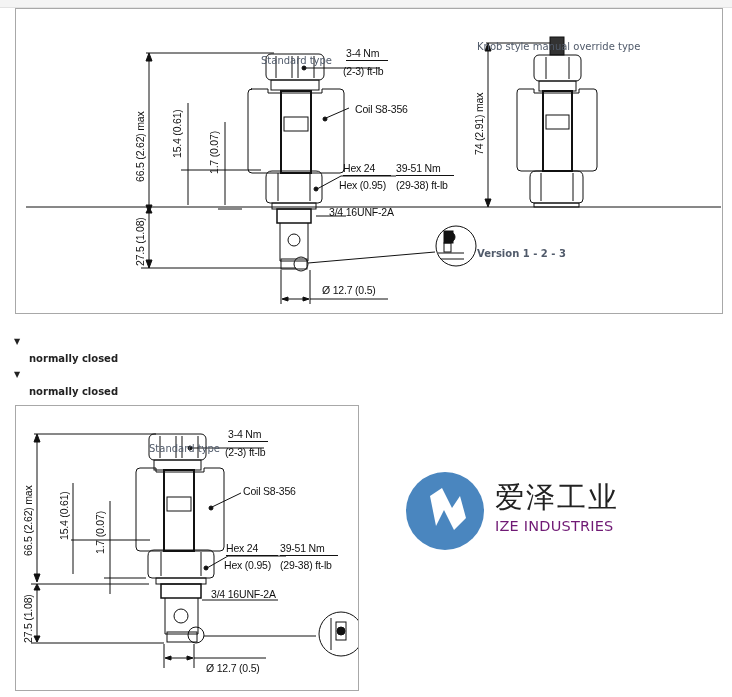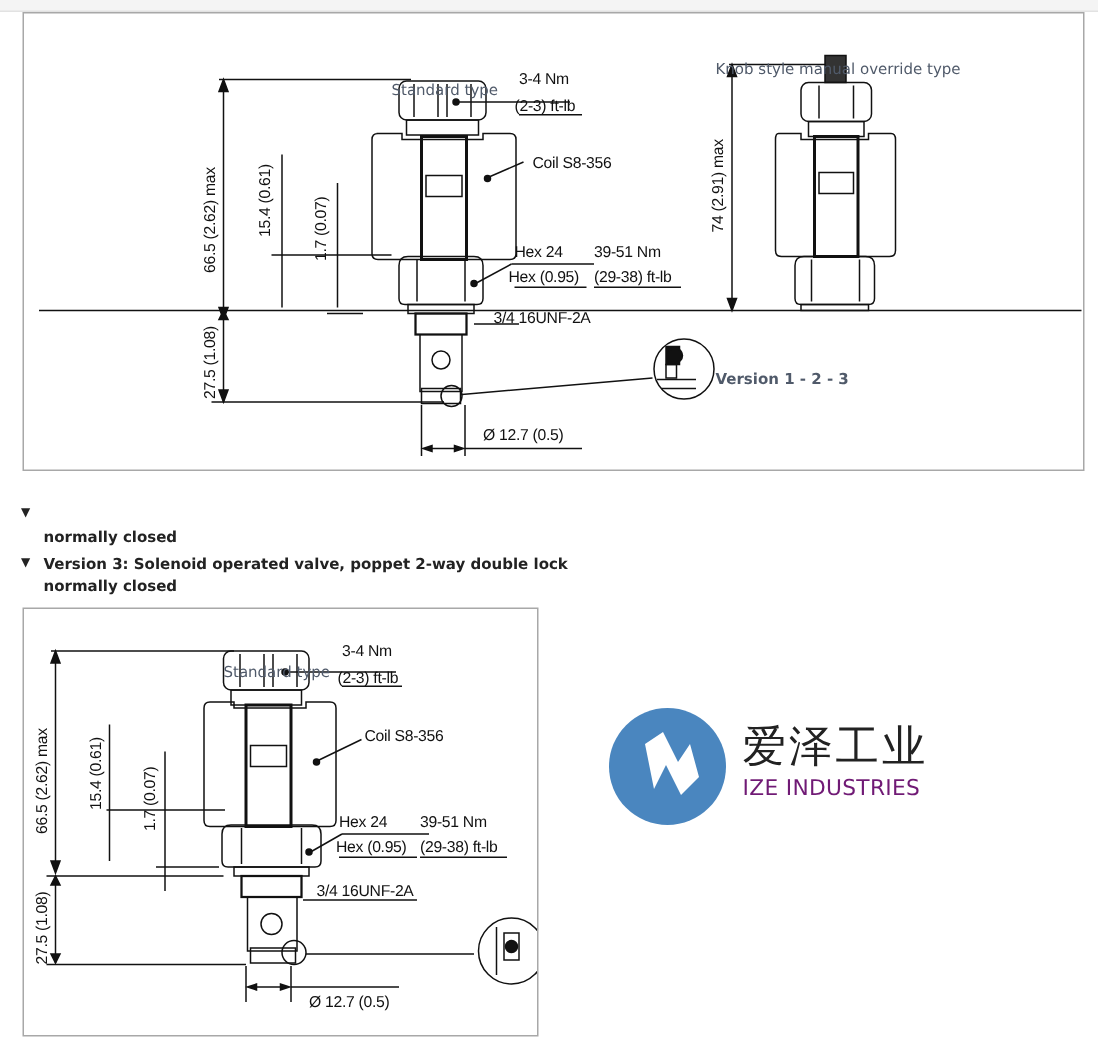--- a/index.html
+++ b/index.html
@@ -3,21 +3,21 @@
 <meta charset="utf-8">
 <style>
   html, body { margin:0; padding:0; background:#ffffff; }
   body { width:732px; height:697px; position:relative; overflow:hidden; font-family:"Liberation Sans", sans-serif; }
   .topbar { position:absolute; left:0; top:0; width:732px; height:7px; background:#f4f4f4; border-bottom:1px solid #e2e2e2; }
   .panel { position:absolute; border:1px solid #a8a8a8; background:#fff; }
   .panel svg { position:absolute; left:0; top:0; }
   .cap { position:absolute; font-family:"DejaVu Sans", sans-serif; font-size:10px; color:#505a6a; white-space:nowrap;margin-top:28px; }
   .lbl { position:absolute; font-family:"Liberation Sans", sans-serif; font-size:10.5px; color:#111; white-space:nowrap; letter-spacing:-0.2px; }
   .vlbl { position:absolute; font-family:"Liberation Sans", sans-serif; font-size:10.5px; color:#111; white-space:nowrap; transform-origin:left top; transform:rotate(-90deg); letter-spacing:-0.2px; }
-  .ul { border-bottom:1px solid #111; padding-bottom:17px; }
+  .ul { border-bottom:1px solid #111; padding-bottom:1px; }
   .bullet { position:absolute; left:14px; font-family:"DejaVu Sans", sans-serif; font-size:10px; font-weight:bold; color:#222; }
   .bullet .tri { position:absolute; left:0; top:1px; font-size:8px; }
   .bullet .txt { position:absolute; left:15px; top:0; line-height:15px; white-space:nowrap; }
   .logo { position:absolute; left:400px; top:466px; width:240px; height:90px; }
   .logo .cn { position:absolute; left:95px; top:12px; font-family:"DejaVu Sans", sans-serif; font-size:29px; color:#222; letter-spacing:2px; white-space:nowrap; }
   .logo .en { position:absolute; left:95px; top:52px; font-family:"DejaVu Sans", sans-serif; font-size:14.5px; color:#701a75; white-space:nowrap; letter-spacing:0.2px; }
 </style>
 </head>
 <body>
 
@@ -120,21 +120,21 @@
   <div class="vlbl" style="left:118px; top:257px;">27.5 (1.08)</div>
   <div class="vlbl" style="left:457px; top:146px;">74 (2.91) max</div>
 </div>
 
 <div class="bullet" style="top:336px;">
   <span class="tri">▼</span>
   <span class="txt"><br><span>normally closed</span></span>
 </div>
 <div class="bullet" style="top:369px;">
   <span class="tri">▼</span>
-  <span class="txt"><span>Version 3: Solenoid operated valve, poppet 2-way double lock</span><br><span>normally closed</span></span>
+  <span class="txt"><br><span>normally closed</span></span>
 </div>
 
 <div class="panel" style="left:15px; top:405px; width:342px; height:284px;">
   <svg width="342" height="284" stroke="#111" fill="none" stroke-width="1">
     <line x1="18" y1="28" x2="140" y2="28"></line>
     <line x1="21" y1="31" x2="21" y2="168"></line>
     <polygon points="18,36 24,36 21,28" fill="#111"></polygon>
     <polygon points="18,168 24,168 21,176" fill="#111"></polygon>
     <line x1="57" y1="77" x2="57" y2="168"></line>
     <line x1="94" y1="95" x2="94" y2="188"></line>

